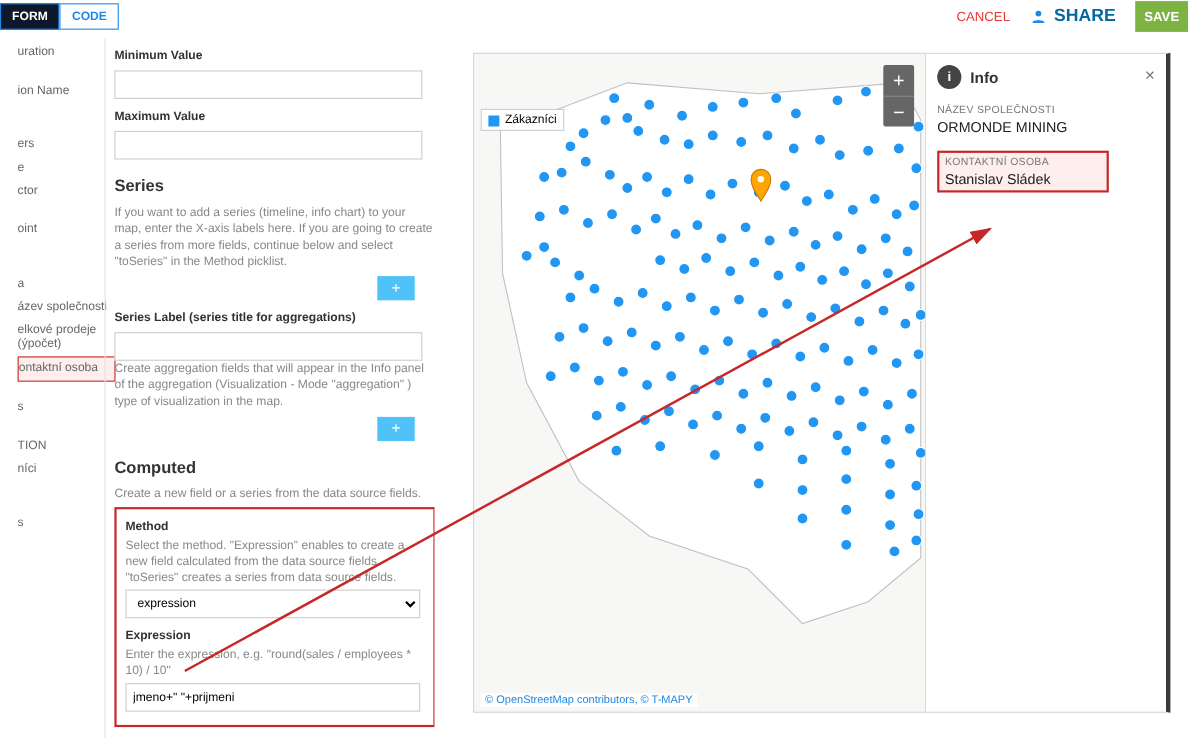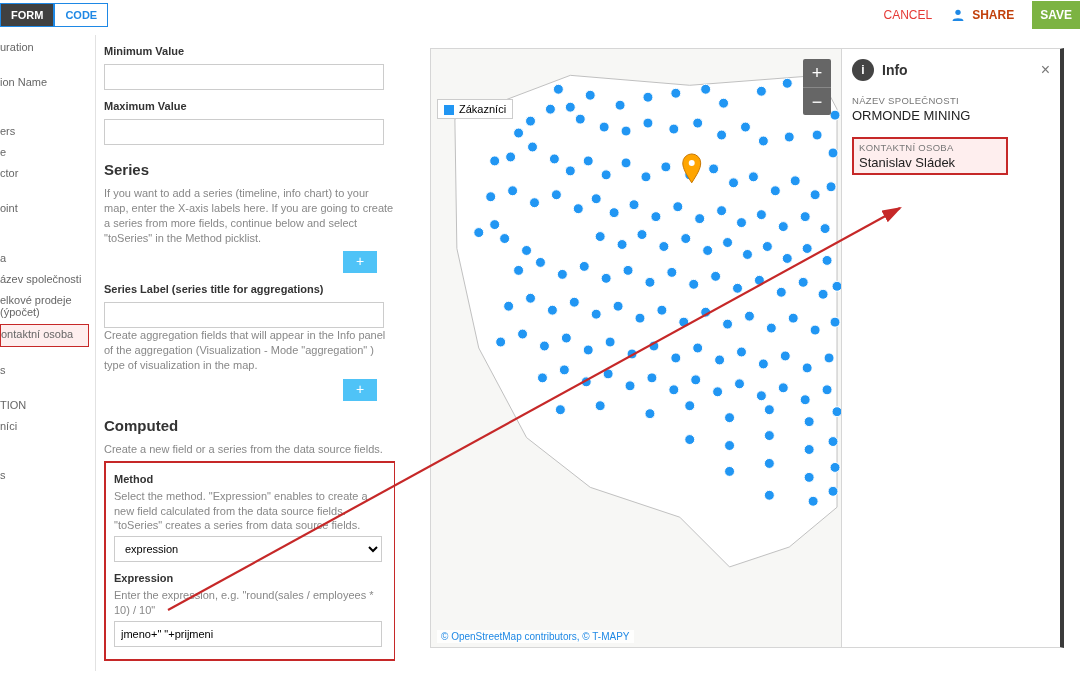--- a/index.html
+++ b/index.html
@@ -3,30 +3,30 @@
 <meta charset="utf-8">
 <style>
   * { box-sizing: border-box; margin: 0; padding: 0; }
   html, body { width: 1080px; height: 675px; font-family: Arial, Helvetica, sans-serif; background: #fff; overflow: hidden; }
   body { position: relative; }
 
   
   .topbar { position: absolute; top: 0; left: 0; right: 0; height: 30px; display: flex; align-items: center; }
   .tabs { display: flex; margin-left: 0; }
   .tab { font-size: 11px; font-weight: 700; padding: 5px 10px; border: 1px solid #1e88e5; }
-  .tab.active { background: #404040; color: #fff; }
+  .tab.active { background: #0f172a; color: #fff; }
   .tab.inactive { background: #fff; color: #1e88e5; }
   .top-right { margin-left: auto; display: flex; align-items: center; gap: 18px; padding-right: 0; }
   .cancel { color: #e53935; font-size: 12px; font-weight: 400; }
-  .share { color: #c2410c; font-size: 12px; font-weight: 600; display: flex; align-items: center; gap: 6px; }
+  .share { color: #0369a1; font-size: 16px; font-weight: 600; display: flex; align-items: center; gap: 6px; }
   .share .icon { width: 16px; height: 16px; display: inline-block; }
   .save { background: #7cb342; color: #fff; font-size: 12px; font-weight: 700; padding: 7px 8px; }
 
   
-  .leftbar { position: absolute; top: 38px; left: 0; width: 89px; font-size: 11px; color: #666; }
+  .leftbar { position: absolute; top: 38px; left: 16px; width: 89px; font-size: 11px; color: #666; }
   .leftbar .lb-item { padding: 3px 0 6px 0; line-height: 1.1; }
   .leftbar .lb-space { height: 14px; }
   .lb-highlight { background:#feeeee; border:1px solid #c62828; }
 
   
   .config { position: absolute; top: 35px; left: 95px; width: 300px; height: 636px; overflow: hidden; font-size: 12px; color: #333; border-left:1px solid #e2e2e2; padding-left: 8px; }
   .config h3 { font-size: 15px; font-weight: 700; margin: 16px 0 8px 0; color: #333; }
   .config .field-label { font-weight: 700; font-size: 11px; margin: 10px 0 4px 0; }
   .config .field-desc { font-size: 11px; color: #888; line-height: 1.35; }
   .config input[type=text], .config select {

